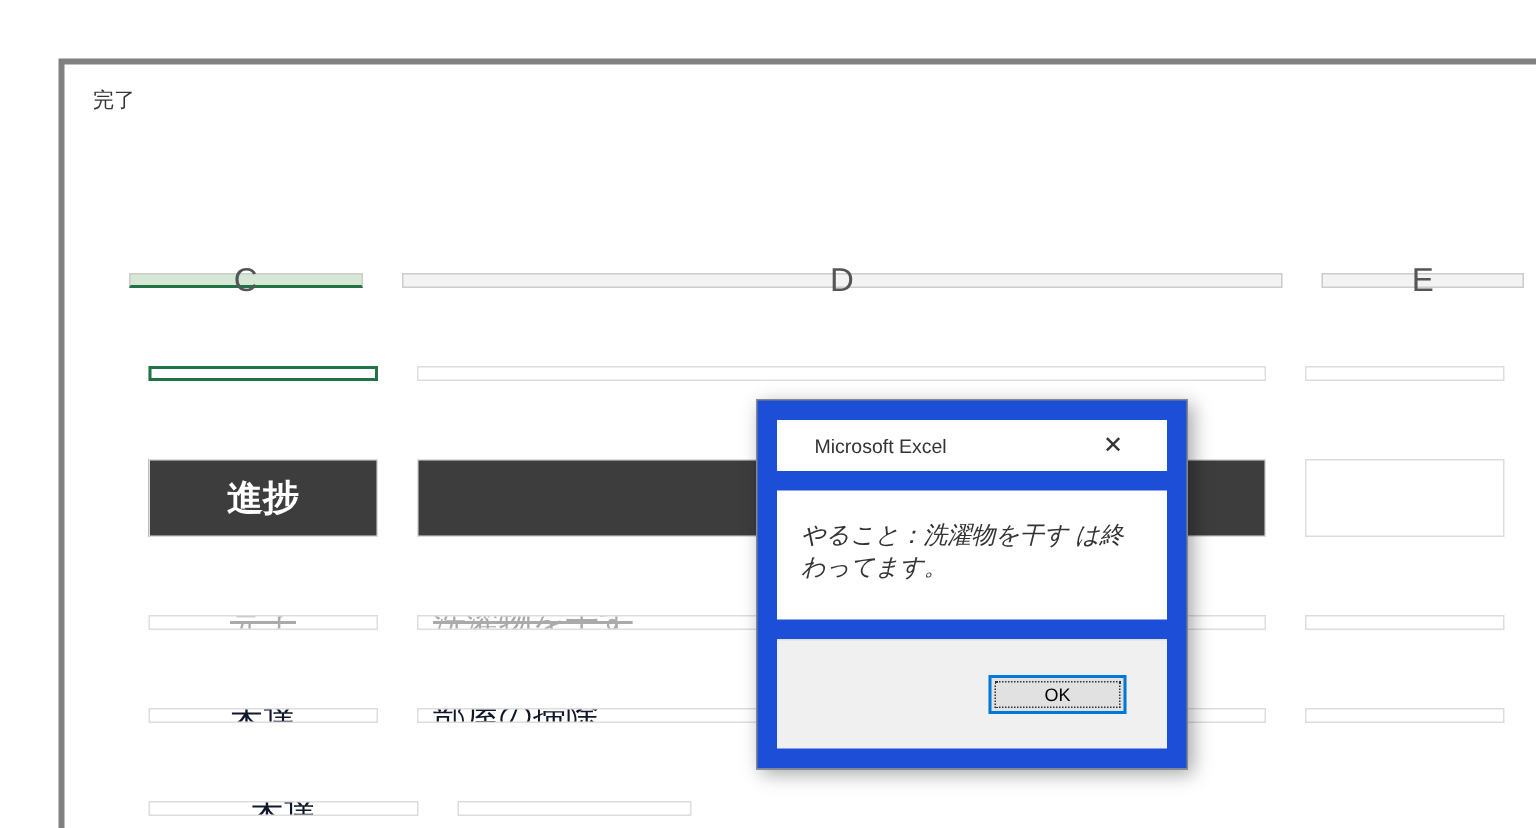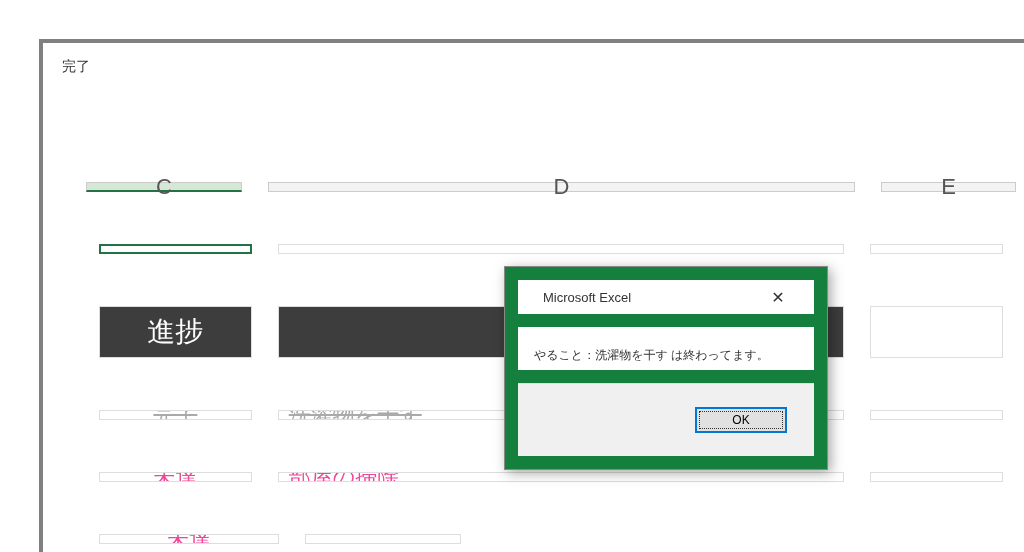--- a/index.html
+++ b/index.html
@@ -59,47 +59,47 @@
       display: flex;
       height: 36px;
     }
     .row.tall { height: 78px; }
     .cell {
       border: 1px solid #ddd;
       display: flex;
       align-items: center;
       padding: 0 10px;
       font-size: 22px;
-      color: #ec4899;
+      color: #0f172a;
       overflow: hidden;
       white-space: nowrap;
     }
     .cell.c { width: 180px; justify-content: center; }
     .cell.d { width: 680px; }
     .cell.e { width: 156px; }
     .header-row .cell {
       background: #3d3d3d;
       color: #fff;
-      font-weight: normal;
-      font-size: 28px;
+      font-weight: bold;
+      font-size: 24px;
     }
     .strike {
       text-decoration: line-through;
       color: #aaa;
     }
     .selected-cell {
       outline: 2px solid #217346;
       outline-offset: -2px;
     }
     .dialog {
       position: absolute;
       top: 210px;
       left: 448px;
-      width: 324px;
-      background: #15803d;
+      width: 288px;
+      background: #1d4ed8;
       border: 1px solid #888;
       box-shadow: 3px 3px 12px rgba(0,0,0,0.35);
       font-family: "Segoe UI", "Tahoma", sans-serif;
     }
     .dialog-title {
       display: flex;
       justify-content: space-between;
       align-items: center;
       height: 34px;
       padding: 0 8px 0 12px;
@@ -110,24 +110,25 @@
     .dialog-close {
       width: 30px;
       height: 24px;
       display: flex;
       align-items: center;
       justify-content: center;
       font-size: 16px;
       cursor: pointer;
     }
     .dialog-body {
-      padding: 20px 16px 6px 16px;
-      font-size: 12px;
+      padding: 20px 16px 24px 16px;
+      font-size: 16px;
       color: #333;
       background: #fff;
+      font-style: italic;
     }
     .dialog-footer {
       padding: 10px 14px;
       display: flex;
       justify-content: flex-end;
       background: #f0f0f0;
       border-top: 1px solid #ddd;
       align-items: flex-end;
     }
     .dialog-ok {

